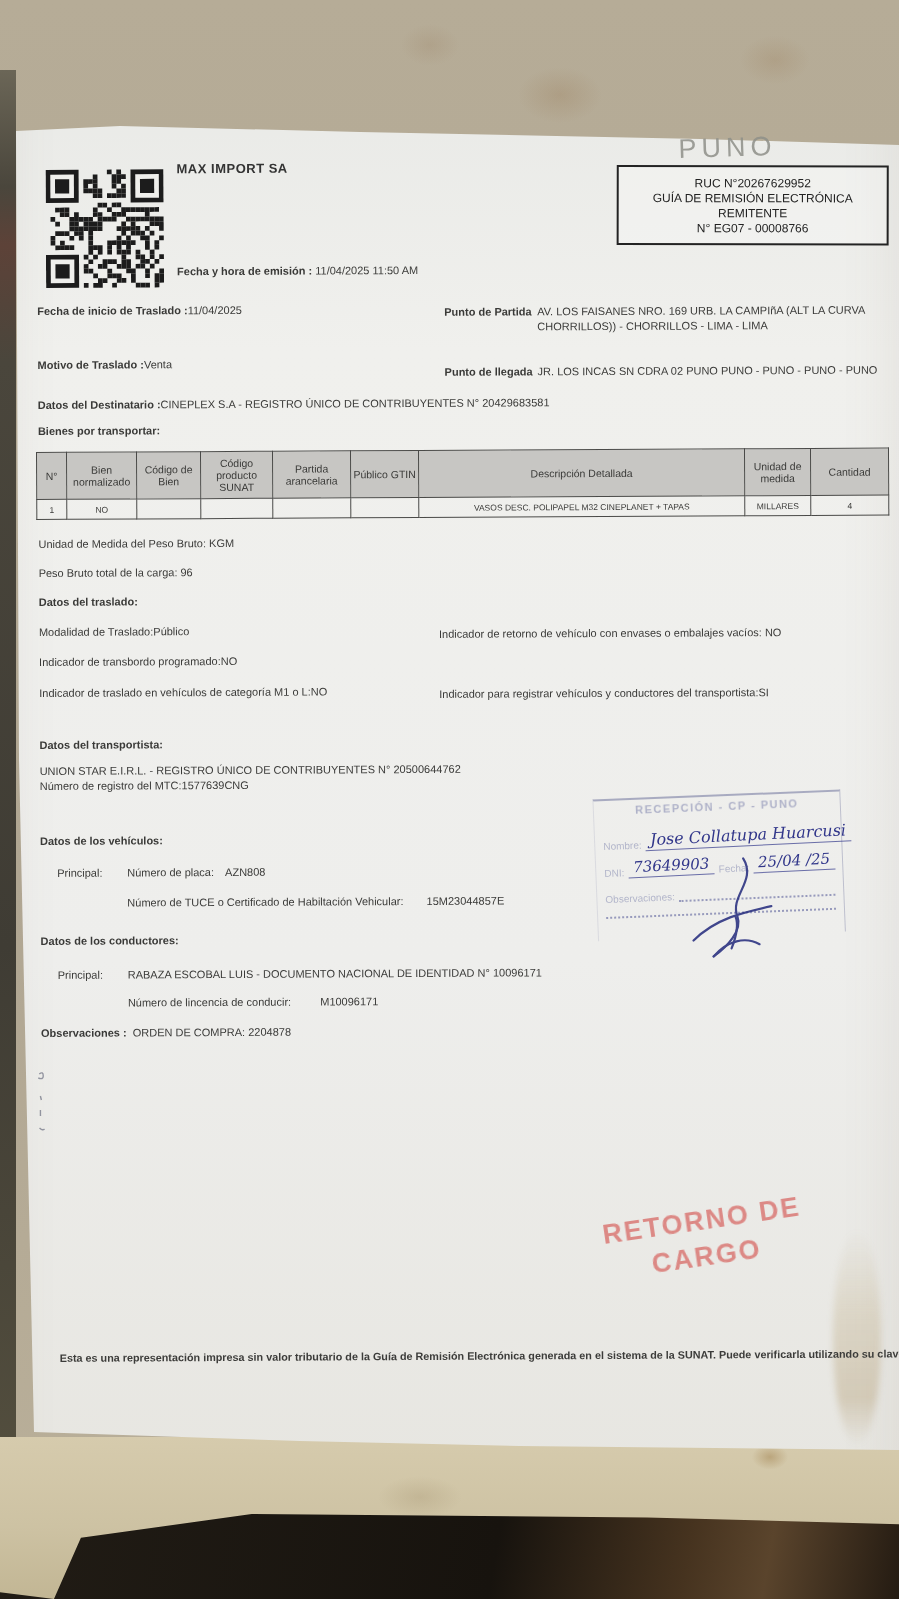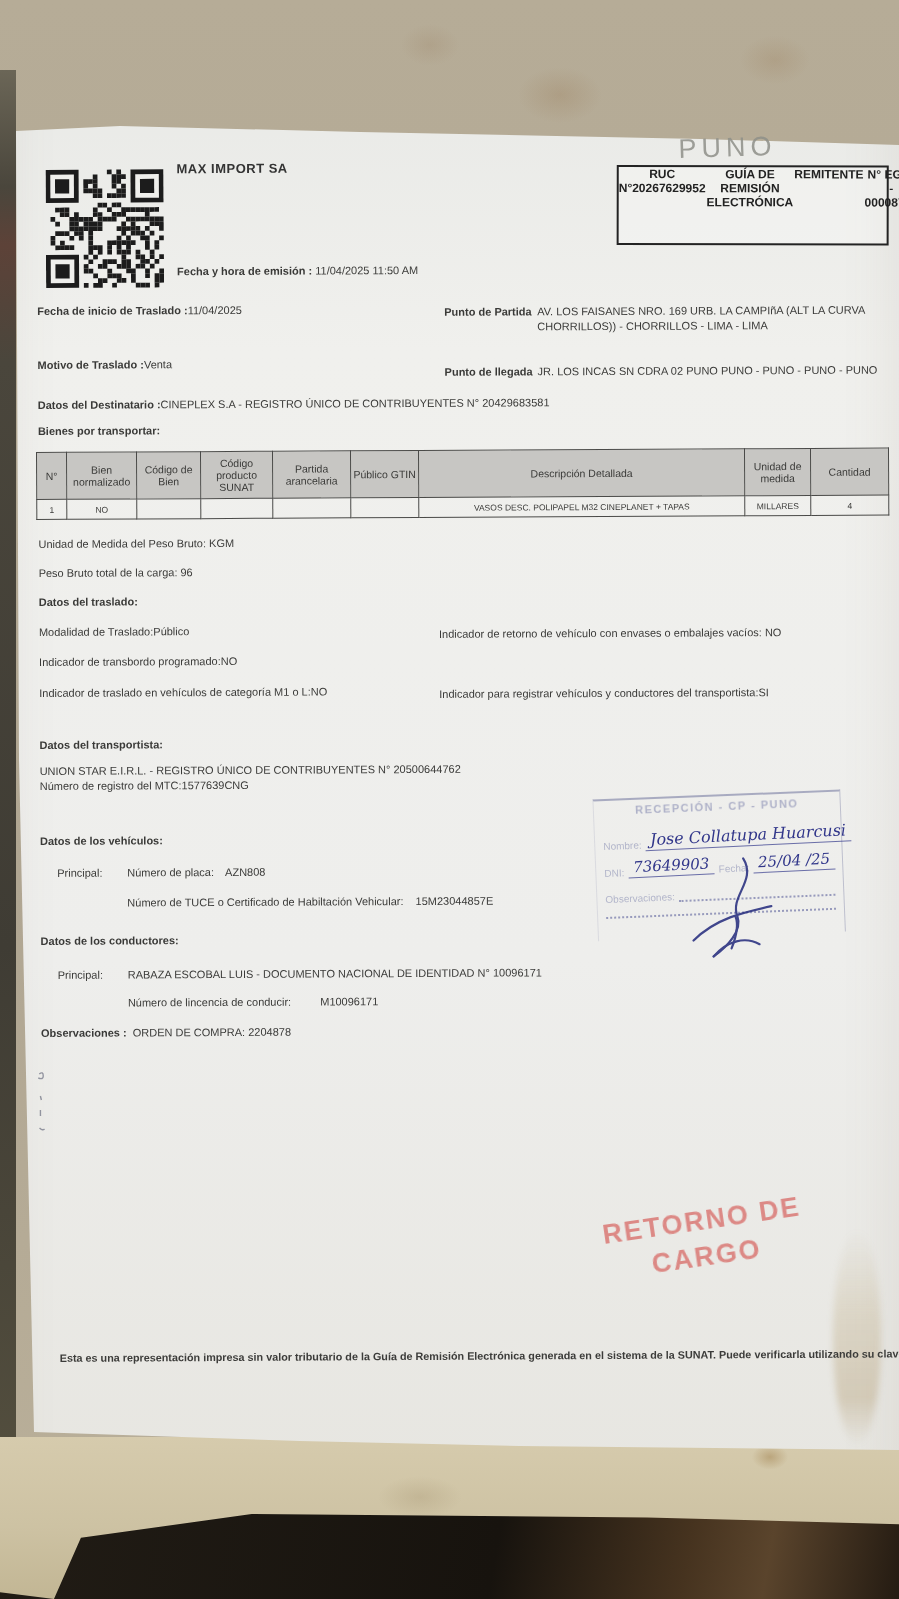--- a/index.html
+++ b/index.html
@@ -33,22 +33,22 @@
     transform:rotate(-0.3deg);transform-origin:36px 455px;}
   .t{position:absolute;font-size:11px;white-space:nowrap;line-height:1.25;}
   .b{font-weight:700;}
   .r{font-weight:400;}
   
   .qr{position:absolute;left:47px;top:167px;width:118px;height:124px;}
   .company{position:absolute;left:178px;top:162px;font-size:13px;font-weight:600;letter-spacing:.5px;color:#333;}
   .puno-hw{position:absolute;left:680px;top:136px;font-size:27px;letter-spacing:5px;color:var(--pencil-gray,#8f9089);
     transform:rotate(-1.5deg);font-weight:400;opacity:.85;}
   .ruc-box{position:absolute;left:618px;top:169px;width:268px;height:76px;border:2px solid #232323;
-    display:flex;flex-direction:row;justify-content:flex-start;text-align:center;gap:1px;
-    font-size:12px;font-weight:700;color:#222;transform:rotate(.4deg);background:rgba(255,255,255,.25);}
+    display:flex;flex-direction:column;justify-content:center;text-align:center;gap:1px;
+    font-size:12px;font-weight:400;color:#222;transform:rotate(.4deg);background:rgba(255,255,255,.25);}
   
   table.goods{position:absolute;left:36px;top:452px;border-collapse:collapse;table-layout:fixed;width:852px;}
   table.goods th,table.goods td{border:1px solid #4a4a48;overflow:hidden;}
   table.goods th{background:var(--table-header-bg,#c7c6c3);font-size:10.5px;font-weight:400;height:44px;padding:1px 2px;line-height:1.15;}
   table.goods td{font-size:8.5px;height:19px;padding:0 3px;text-align:center;}
   td.desc{text-align:left;}
   td.qty{text-align:right;}
   
   .stamp-box{position:absolute;left:593px;top:798px;width:246px;height:140px;transform:rotate(-2deg);
     border-top:2px solid rgba(100,105,150,.5);border-right:1px solid rgba(100,105,150,.35);border-left:1px solid rgba(100,105,150,.15);}
@@ -384,21 +384,21 @@
     <div class="t" style="left:38px;top:780px">Número de registro del MTC:1577639CNG</div>
 
     <div class="t b" style="left:38px;top:835px">Datos de los vehículos:</div>
     <div class="t" style="left:55px;top:867px">Principal:</div>
     <div class="t" style="left:125px;top:867px">
       <span>Número de placa:</span>
       <span style="margin-left:8px">AZN808</span>
     </div>
     <div class="t" style="left:125px;top:897px">
       <span>Número de TUCE o Certificado de Habiltación Vehicular:</span>
-      <span style="margin-left:9px">15M23044857E</span>
+      <span style="margin-left:20px">15M23044857E</span>
     </div>
 
     <div class="t b" style="left:38px;top:935px">Datos de los conductores:</div>
     <div class="t" style="left:55px;top:969px">Principal:</div>
     <div class="t" style="left:125px;top:969px">RABAZA ESCOBAL LUIS - DOCUMENTO NACIONAL DE IDENTIDAD N° 10096171</div>
     <div class="t" style="left:125px;top:997px">
       <span>Número de lincencia de conducir:</span>
       <span style="margin-left:26px">M10096171</span>
     </div>
 

